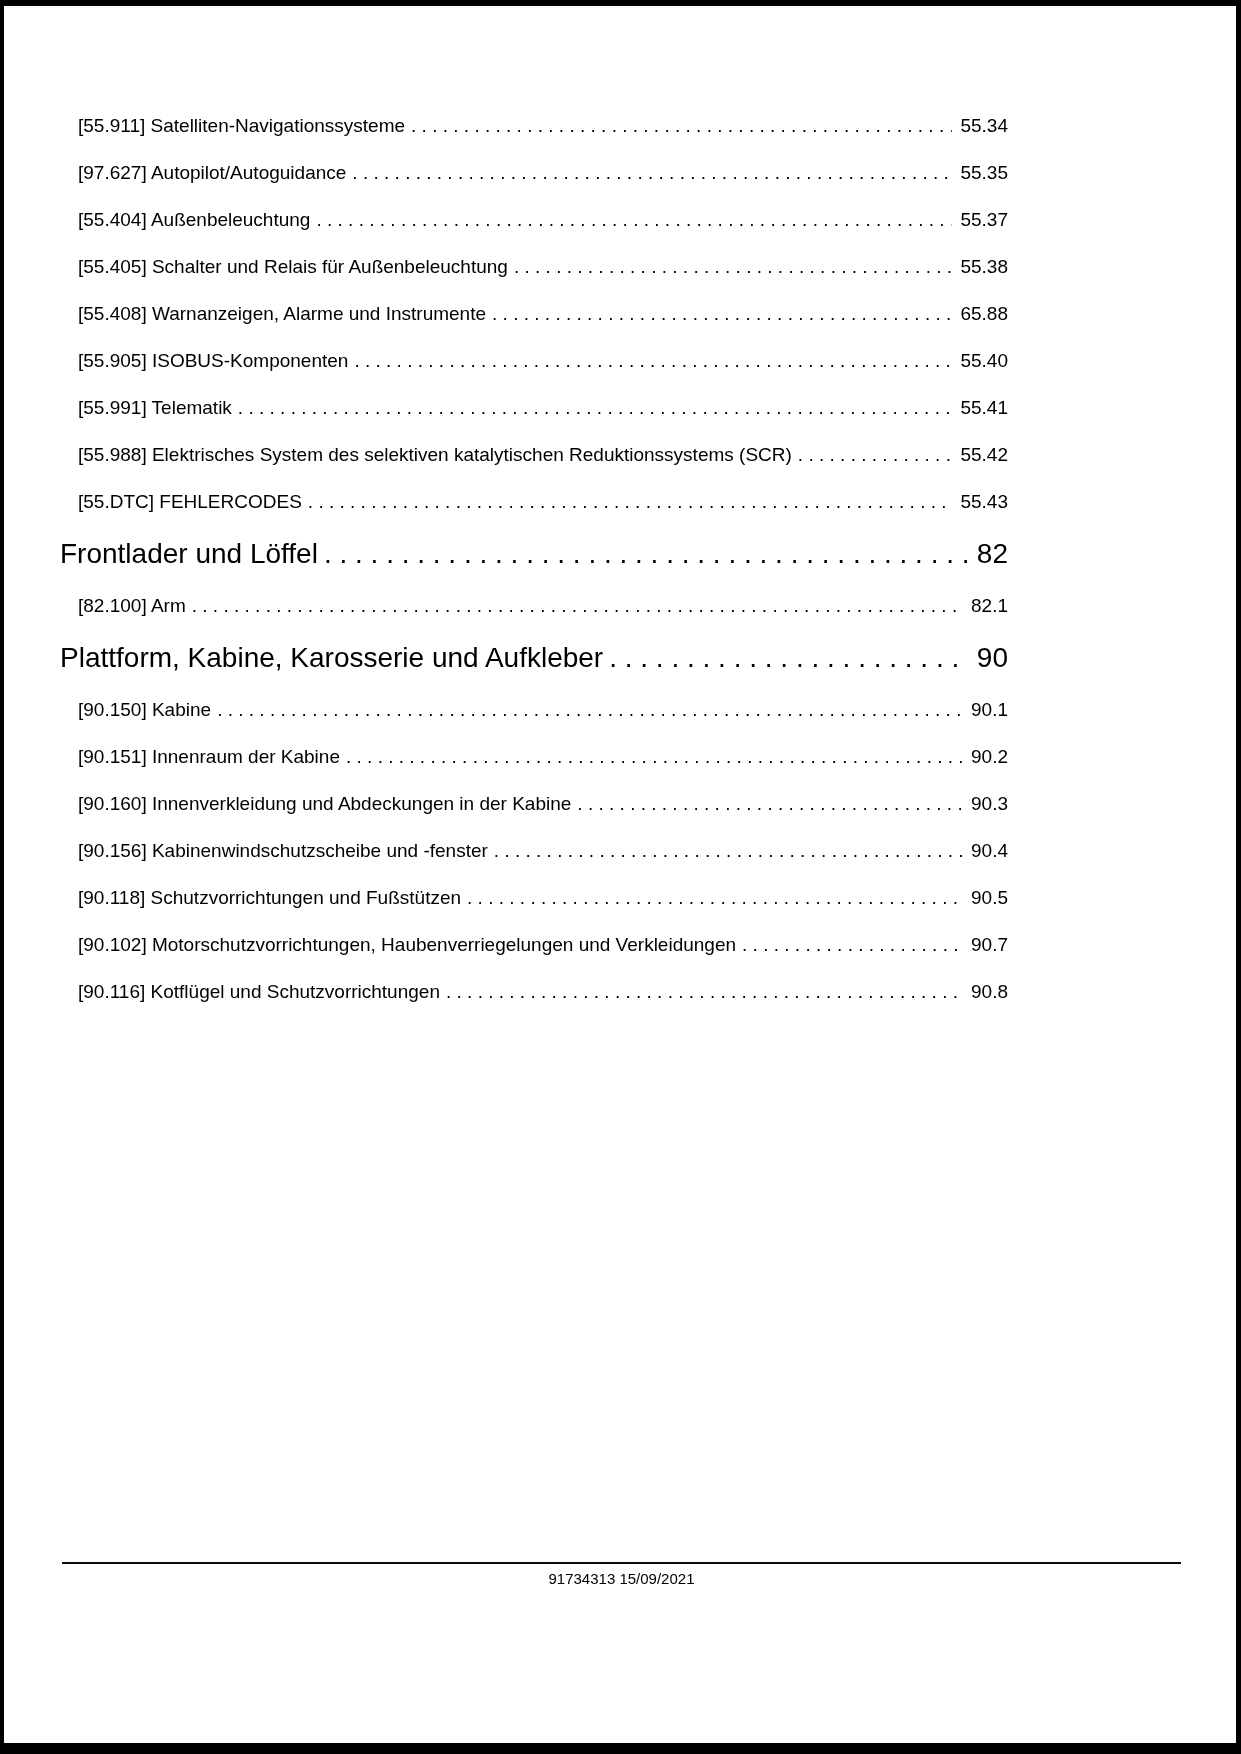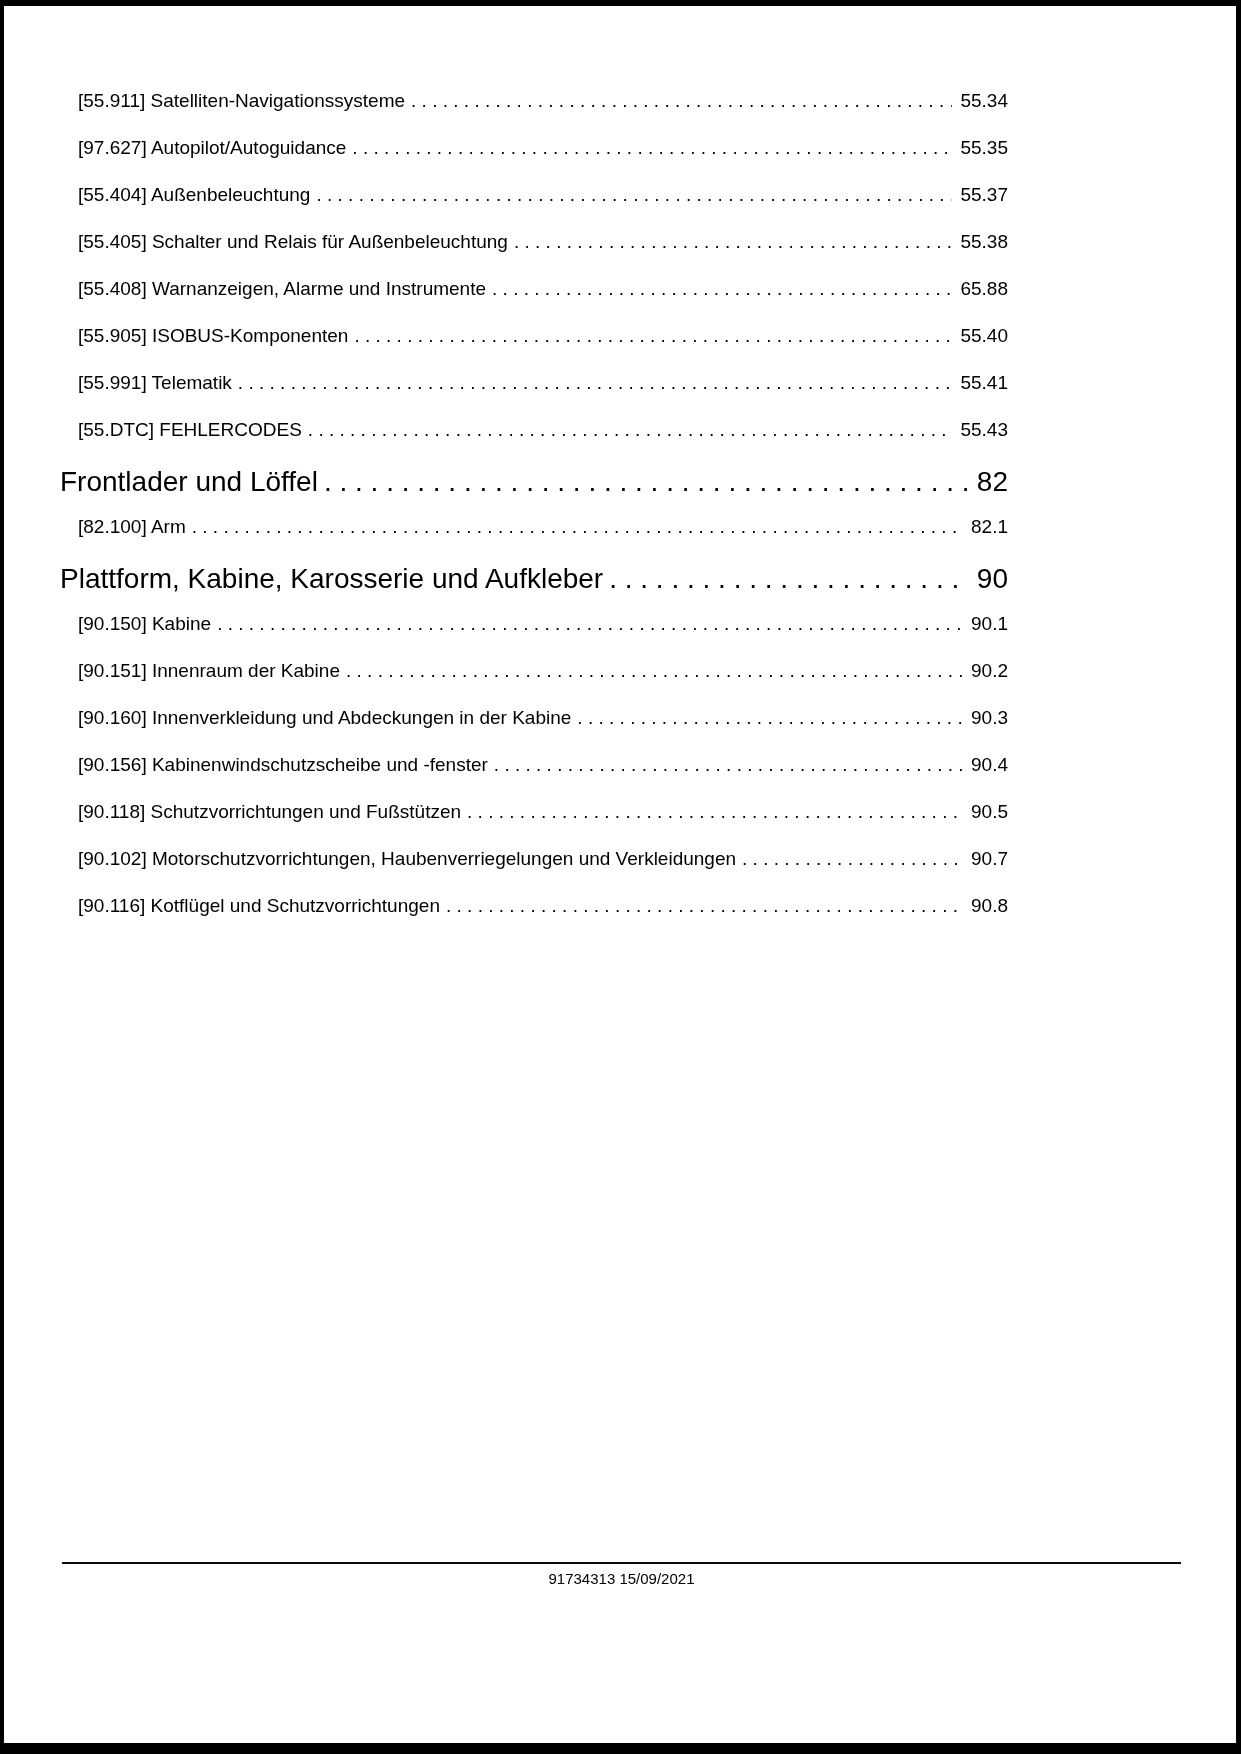--- a/index.html
+++ b/index.html
@@ -25,20 +25,21 @@
 
   .toc {
     padding-top: 90px;
   }
 
   .toc-row {
     display: flex;
     align-items: baseline;
     white-space: nowrap;
     padding-right: 233px;
+    margin-top: 25px;
   }
 
   .toc-row.sub {
     font-size: 19px;
     line-height: 22px;
     margin-bottom: 25px;
     padding-left: 78px;
   }
 
   .toc-row.h1 {
@@ -127,20 +128,25 @@
     <span class="toc-leader"></span>
     <span class="toc-page">55.40</span>
   </div>
 
   <div class="toc-row sub">
     <span class="toc-label">[55.991] Telematik</span>
     <span class="toc-leader"></span>
     <span class="toc-page">55.41</span>
   </div>
 
+  <div class="toc-row sub">
+    <span class="toc-label">[55.988] Elektrisches System des selektiven katalytischen Reduktionssystems (SCR)</span>
+    <span class="toc-leader"></span>
+    <span class="toc-page">55.42</span>
+  </div>
 
   <div class="toc-row sub">
     <span class="toc-label">[55.DTC] FEHLERCODES</span>
     <span class="toc-leader"></span>
     <span class="toc-page">55.43</span>
   </div>
 
   <div class="toc-row h1">
     <span class="toc-label">Frontlader und Löffel</span>
     <span class="toc-leader"></span>

